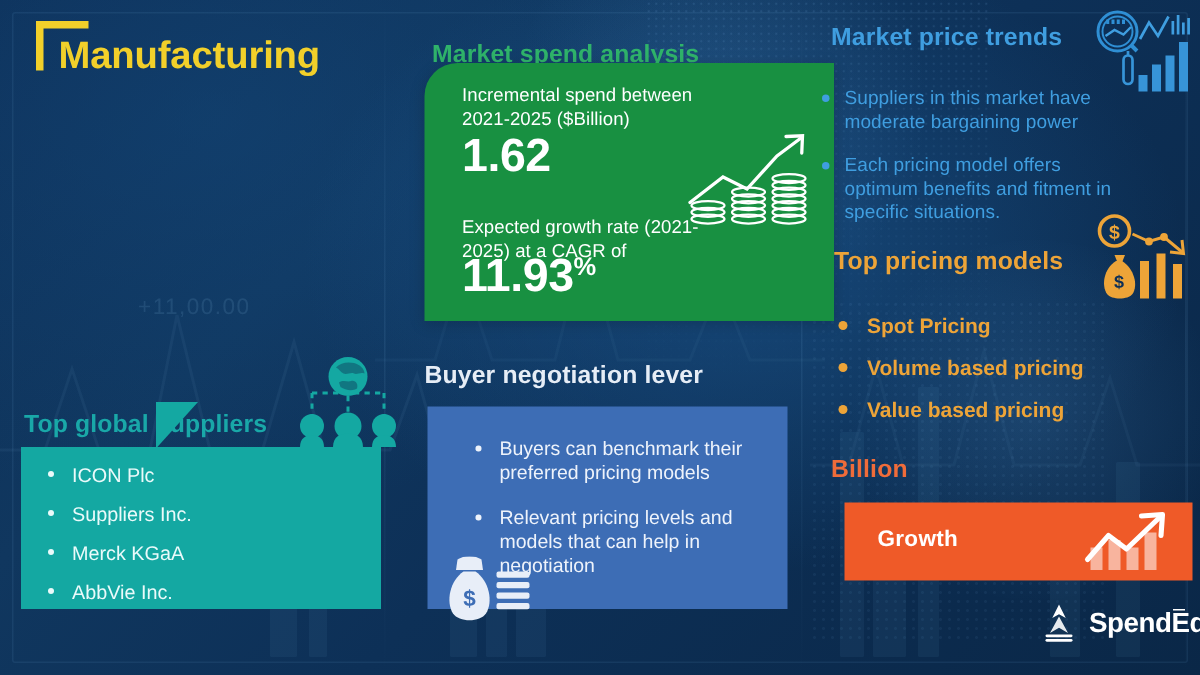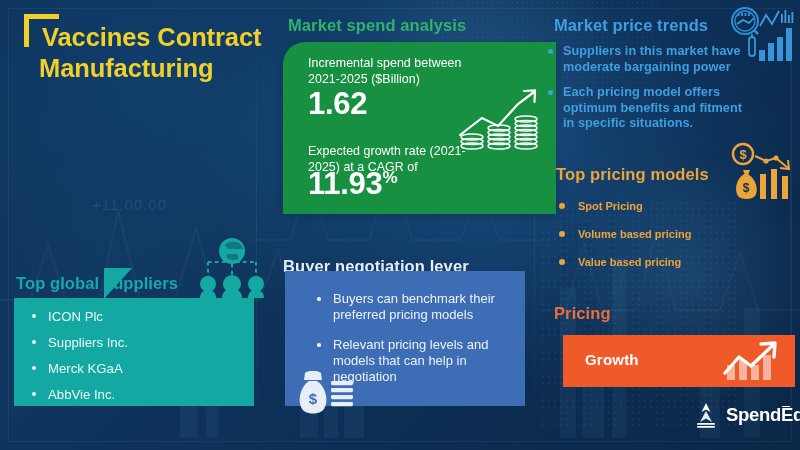--- a/index.html
+++ b/index.html
@@ -92,21 +92,21 @@
   .sec-head {
     position:absolute;
     font-size:16.5px;
     font-weight:600;
     letter-spacing:0.1px;
     margin:0;
     white-space:nowrap;
   }
 
   
-  #spend-head { left:288px; top:16px; color:#2fb36a; }
+  #spend-head { left:288px; top:27px; color:#2fb36a; }
   #spend-card {
     position:absolute; left:283px; top:42px; width:273px; height:172px;
     background:#189041;
     border-radius:22px 0 0 0;
     box-shadow: 0 2px 10px rgba(0,0,0,0.18);
   }
   .spend-label {
     position:absolute; color:#ffffff; font-size:12.4px; line-height:15.5px;
     font-weight:400; letter-spacing:0.05px;
   }
@@ -159,21 +159,21 @@
   #suppliers-tail {
     position:absolute; left:104px; top:268px; width:0; height:0;
     border-left:0 solid transparent;
     border-top:31px solid #14a8a2;
     border-right:28px solid transparent;
   }
   #suppliers-list { position:absolute; left:10px; top:10px; width:215px; }
   #globe-icon { position:absolute; left:196px; top:236px; }
 
   
-  #buyer-head { left:283px; top:257px; color:#e6edf6; }
+  #buyer-head { left:283px; top:241px; color:#e6edf6; }
   #buyer-card {
     position:absolute; left:285px; top:271px; width:240px; height:135px;
     background:#3d6db5;
   }
   #buyer-list { position:absolute; left:28px; top:20px; width:200px; }
   #bag-icon { position:absolute; left:10px; top:100px; }
 
   
   ul.blist { list-style:none; margin:0; padding:0; }
   ul.blist li {
@@ -187,26 +187,26 @@
     position:absolute;
     left:2px;
     top:6px;
     width:5px; height:5px;
     border-radius:50%;
     background: currentColor;
   }
 
   
   #trends-list { color:#3f9ee0; }
-  #trends-list li { font-size:12.7px; line-height:15.5px; font-weight:700; margin-bottom:10px; letter-spacing:0.05px;}
+  #trends-list li { font-size:12.7px; line-height:15.5px; font-weight:400; margin-bottom:10px; letter-spacing:0.05px;margin-top:14px;}
   #trends-list li::before { width:5px; height:5px; top:5px; }
 
   
   #pricing-list { color:#eda438; }
-  #pricing-list li { font-size:11px; line-height:16px; font-weight:600; margin-bottom:12px; padding-left:22px;}
+  #pricing-list li { font-size:14px; line-height:16px; font-weight:600; margin-bottom:12px; padding-left:22px;margin-top:11px;}
   #pricing-list li::before { width:6px; height:6px; top:5px; left:3px; }
 
   
   #suppliers-list { color:#eafafa; }
   #suppliers-list li {
     font-size:13.2px; line-height:17px; font-weight:400; margin-bottom:9px; padding-left:24px;
   }
   #suppliers-list li::before { width:4px; height:4px; top:6px; left:8px; background:#eafafa; }
 
   
@@ -254,21 +254,21 @@
 
     <div class="bg-vline" style="left:256px;"></div>
     <div class="bg-vline" style="left:534px;"></div>
     <div class="bg-vline" style="left:790px;"></div>
 
     <div class="bg-frame"></div>
   </div>
 
   <div id="title-block">
     <div class="title-bracket"></div>
-    <h1 class="title-text"><span class="l1">Vaccines Contract</span><span class="l2">Manufacturing</span></h1>
+    <h1 class="title-text"><span class="l2">Manufacturing</span></h1>
   </div>
 
   <h2 class="sec-head" id="spend-head">Market spend analysis</h2>
   <div id="spend-card">
     <div class="spend-label" id="spend-label-1">Incremental spend between 2021-2025 ($Billion)</div>
     <div class="spend-value" id="spend-value-1">1.62</div>
     <div class="spend-label" id="spend-label-2">Expected growth rate (2021-2025) at a CAGR of</div>
     <div class="spend-value" id="spend-value-2"><span>11.93</span><span class="pct">%</span></div>
 
     <svg id="coins-icon" width="88" height="72" viewBox="0 0 88 72">
@@ -353,21 +353,21 @@
     <path d="M14,32 C6,37 4,48 8,54 C11,58 22,58 25,54 C29,48 26,37 18,32 Z" fill="#eda438"></path>
     <path d="M13,28 L20,28 L18,33 L15,33 Z" fill="#eda438"></path>
     <text x="16" y="50" font-size="12" font-weight="700" fill="#0d2f57" text-anchor="middle" font-family="'Liberation Sans', sans-serif">$</text>
   </svg>
   <ul class="blist" id="pricing-list">
     <li>Spot Pricing</li>
     <li>Volume based pricing</li>
     <li>Value based pricing</li>
   </ul>
 
-  <h2 class="sec-head" id="industry-head">Pricing</h2>
+  <h2 class="sec-head" id="industry-head">Billion</h2>
   <div id="growth-bar">
     <div id="growth-label">Growth</div>
     <svg id="growth-icon" width="62" height="42" viewBox="0 0 62 42">
       <g fill="rgba(255,255,255,0.55)">
         <rect x="6" y="24" width="8" height="15"></rect>
         <rect x="18" y="19" width="8" height="20"></rect>
         <rect x="30" y="24" width="8" height="15"></rect>
         <rect x="42" y="14" width="8" height="25"></rect>
       </g>
       <path d="M4,32 L18,16 L30,25 L52,4" fill="none" stroke="#ffffff" stroke-width="3.4" stroke-linecap="round" stroke-linejoin="round"></path>

